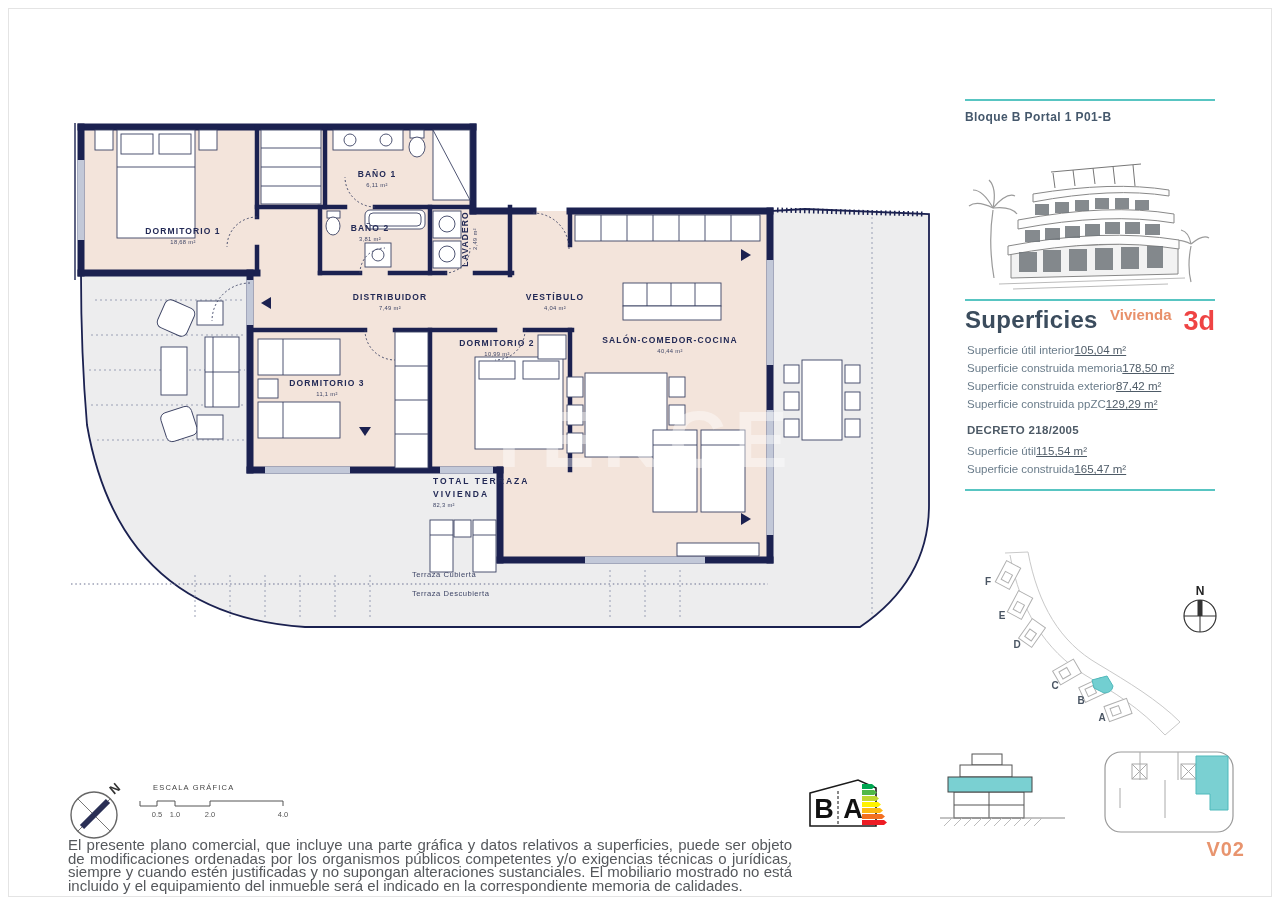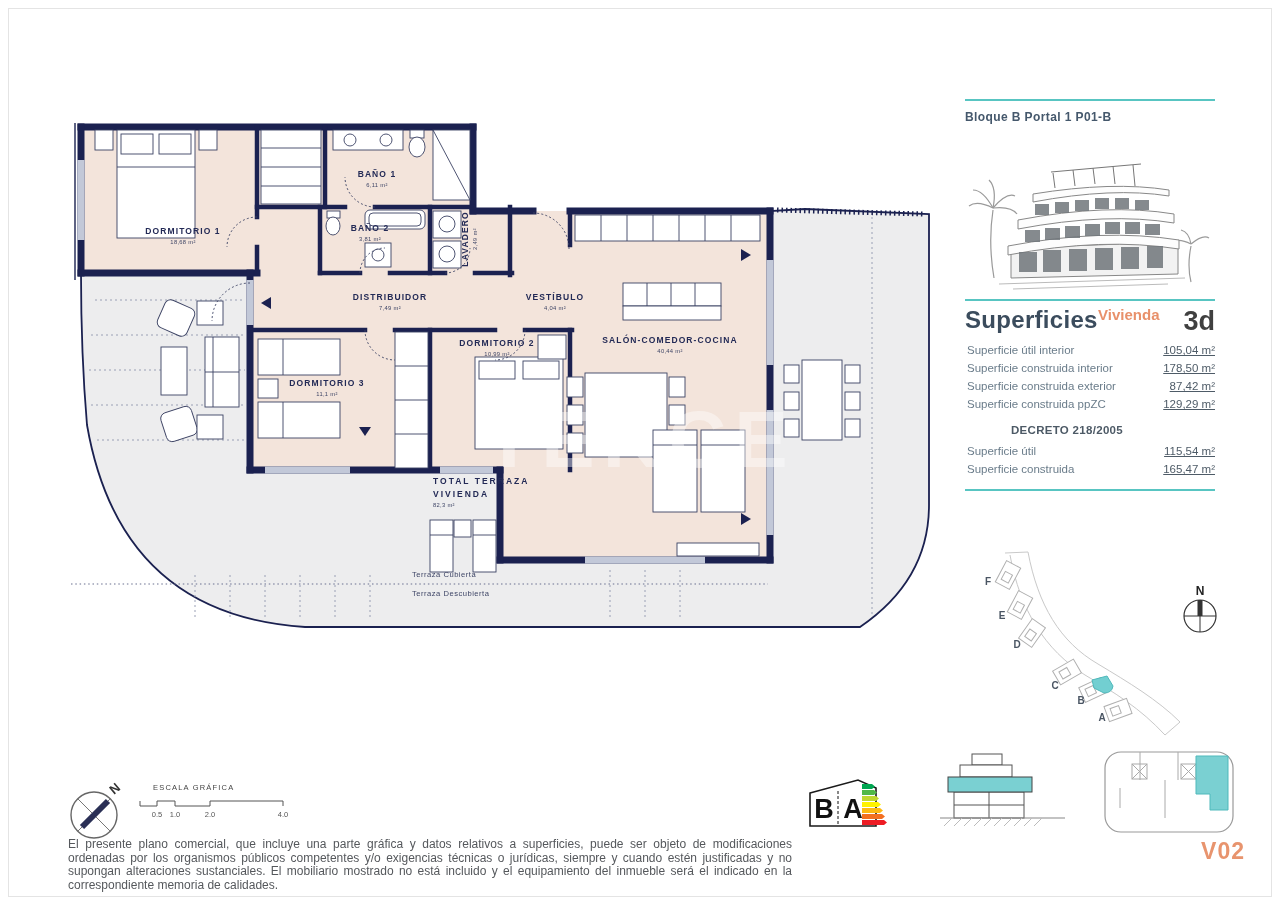--- a/index.html
+++ b/index.html
@@ -6,29 +6,29 @@
   #sheet{position:relative;width:1280px;height:905px;background:#fff;overflow:hidden;
          font-family:"Liberation Sans",sans-serif;}
   #frame{position:absolute;left:8px;top:8px;right:8px;bottom:8px;border:1px solid #e4e4e4;pointer-events:none;}
   .abs{position:absolute;}
   
   .teal-line{position:absolute;height:2px;background:#58c5c2;}
   #panel-title{left:965px;top:110px;width:260px;font-size:12px;font-weight:600;color:#45586c;letter-spacing:.4px;}
   #sup-head{left:965px;top:306px;width:250px;display:flex;align-items:flex-start;}
   #sup-head .h{font-size:24px;font-weight:700;color:#3b4c5d;letter-spacing:.3px;}
   #sup-head .viv{margin-left:auto;font-size:15px;color:#e8906a;font-weight:600;}
-  #sup-head .code{margin-left:24px;font-size:27px;color:#404040;font-weight:600;}
+  #sup-head .code{margin-left:12px;font-size:27px;color:#ef4444;font-weight:600;}
   .sup-rows{left:967px;width:248px;}
-  .srow{display:flex;justify-content:space-between;font-size:11.5px;color:#6a7c8a;line-height:18px;}
+  .srow{display:flex;font-size:11.5px;color:#6a7c8a;line-height:18px;}
   .srow .v{color:#4e5b67;text-decoration:underline;}
   .decreto{font-size:11.5px;font-weight:700;color:#4d5a66;letter-spacing:.3px;}
-  #version{left:1150px;top:838px;width:95px;text-align:right;font-size:23px;font-weight:600;
+  #version{left:1150px;top:838px;width:95px;text-align:right;font-size:20px;font-weight:600;
            color:#e8946e;letter-spacing:1px;}
   
-  #disclaimer{left:68px;top:838px;width:724px;font-size:12px;line-height:13.5px;color:#55585c;text-align:justify;}
+  #disclaimer{left:68px;top:838px;width:724px;font-size:15px;line-height:13.5px;color:#55585c;text-align:justify;}
   svg text{font-family:"Liberation Sans",sans-serif;}
   .room-name{font-size:8.5px;font-weight:700;fill:#232a56;letter-spacing:1.1px;}
   .room-area{font-size:5.8px;fill:#3e4566;letter-spacing:.3px;}
   .ter-label{font-size:7.6px;fill:#3e4566;letter-spacing:.5px;}
   .tick{font-size:7.5px;fill:#555;}
   .blk-letter{font-size:10px;fill:#4a5563;font-weight:600;}
 </style>
 </head>
 <body>
 
@@ -391,33 +391,33 @@
     <span class="h">Superficies</span>
     <span class="viv">Vivienda</span>
     <span class="code">3d</span>
   </div>
   <div class="abs sup-rows" style="top:341px">
     <div class="srow">
       <span>Superficie útil interior</span>
       <span class="v">105,04 m²</span>
       </div>
     <div class="srow">
-      <span>Superficie construida interior</span>
+      <span>Superficie construida memoria</span>
       <span class="v">178,50 m²</span>
       </div>
     <div class="srow">
       <span>Superficie construida exterior</span>
       <span class="v">87,42 m²</span>
       </div>
     <div class="srow">
       <span>Superficie construida ppZC</span>
       <span class="v">129,29 m²</span>
       </div>
   </div>
-  <div class="abs decreto" style="left:1011px;top:424px">DECRETO 218/2005</div>
+  <div class="abs decreto" style="left:967px;top:424px">DECRETO 218/2005</div>
   <div class="abs sup-rows" style="top:442px">
     <div class="srow">
       <span>Superficie útil</span>
       <span class="v">115,54 m²</span>
       </div>
     <div class="srow">
       <span>Superficie construida</span>
       <span class="v">165,47 m²</span>
       </div>
   </div>

